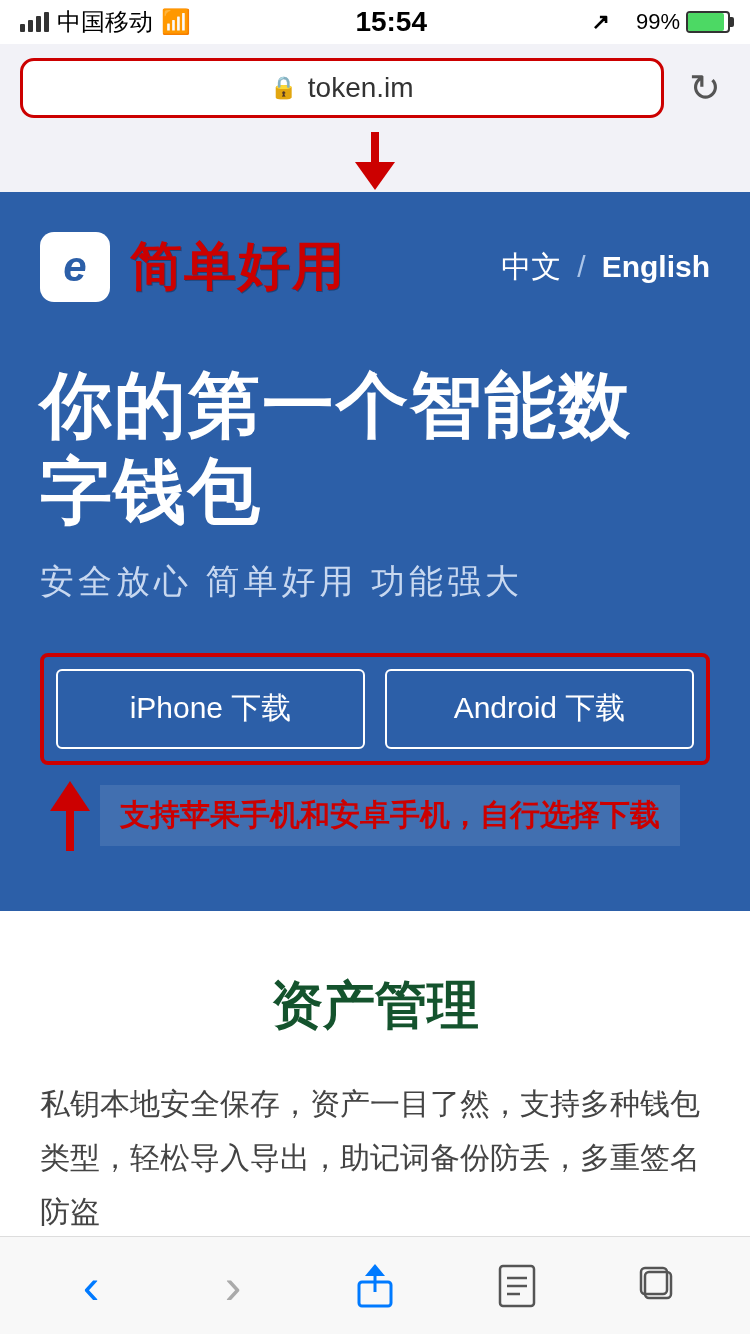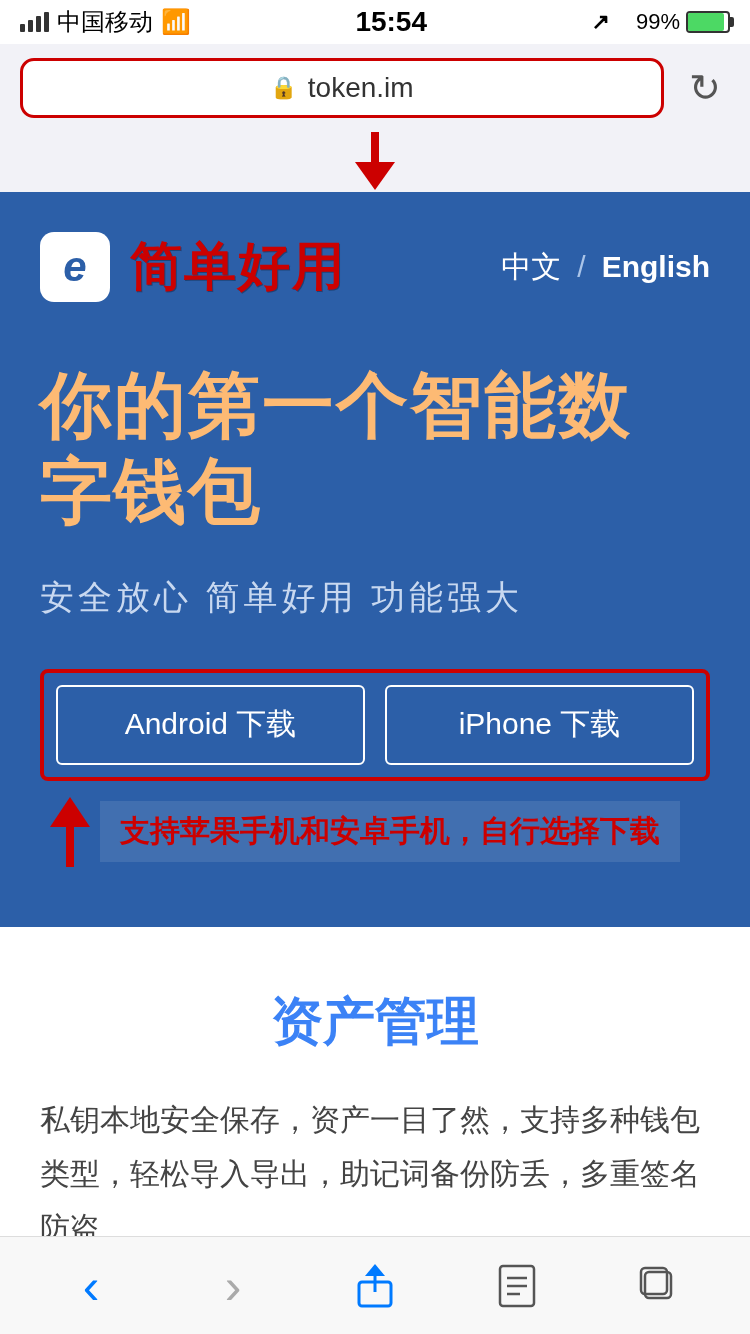--- a/index.html
+++ b/index.html
@@ -162,23 +162,23 @@
     .lang-en {
       font-size: 30px;
       color: #fff;
       font-weight: 600;
     }
 
     
     .hero-main-title {
       font-size: 72px;
       font-weight: 900;
-      color: #fdba74;
+      color: #ffffff;
       line-height: 1.2;
-      margin-bottom: 40px;
+      margin-bottom: 24px;
       letter-spacing: 2px;
     }
     .hero-subtitle {
       font-size: 34px;
       color: #c8d8f0;
       margin-bottom: 48px;
       letter-spacing: 4px;
     }
 
     
@@ -223,21 +223,21 @@
 
     
     .white-section {
       width: 100%;
       background: #fff;
       padding: 60px 40px 40px;
     }
     .section-title {
       font-size: 52px;
       font-weight: 700;
-      color: #3b82f6;
+      color: #14532d;
       text-align: center;
       margin-bottom: 36px;
     }
     .section-body {
       font-size: 30px;
       color: #444;
       line-height: 1.8;
     }
 
     
@@ -333,22 +333,22 @@
   <div class="hero-main-title">
     <span>你的第一个智能数</span><br>
     <span>字钱包</span>
   </div>
 
   <div class="hero-subtitle">安全放心  简单好用  功能强大</div>
 
   <div class="download-section">
     <div class="download-buttons-wrapper">
       <div class="download-buttons">
+        <button class="download-btn">iPhone 下载</button>
         <button class="download-btn">Android 下载</button>
-        <button class="download-btn">iPhone 下载</button>
       </div>
     </div>
   </div>
 
   <div style="display:flex; flex-direction:row; align-items:center; margin-top:16px;">
     <svg width="60" height="70" viewBox="0 0 60 70">
       <polygon points="30,0 10,30 50,30" fill="#cc0000"></polygon>
       <line x1="30" y1="28" x2="30" y2="70" stroke="#cc0000" stroke-width="8"></line>
     </svg>
     <span class="annotation-text">支持苹果手机和安卓手机，自行选择下载</span>

